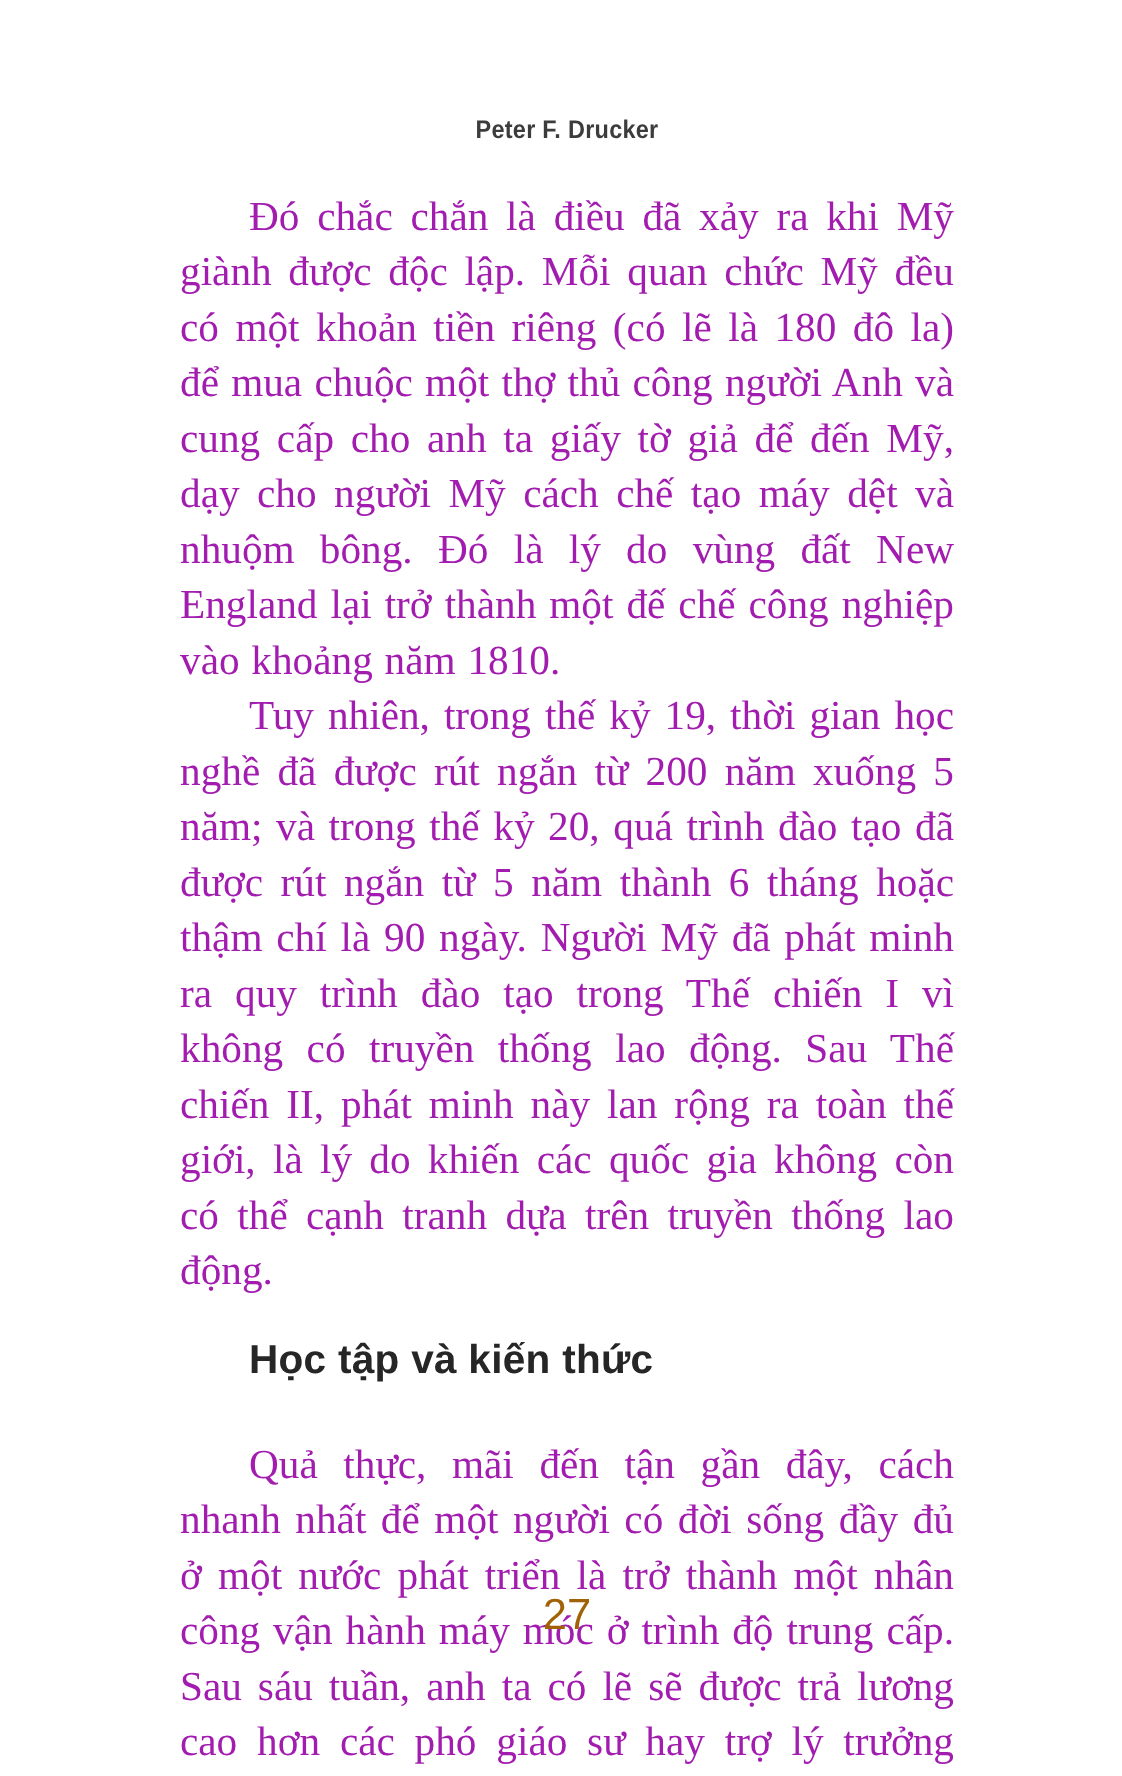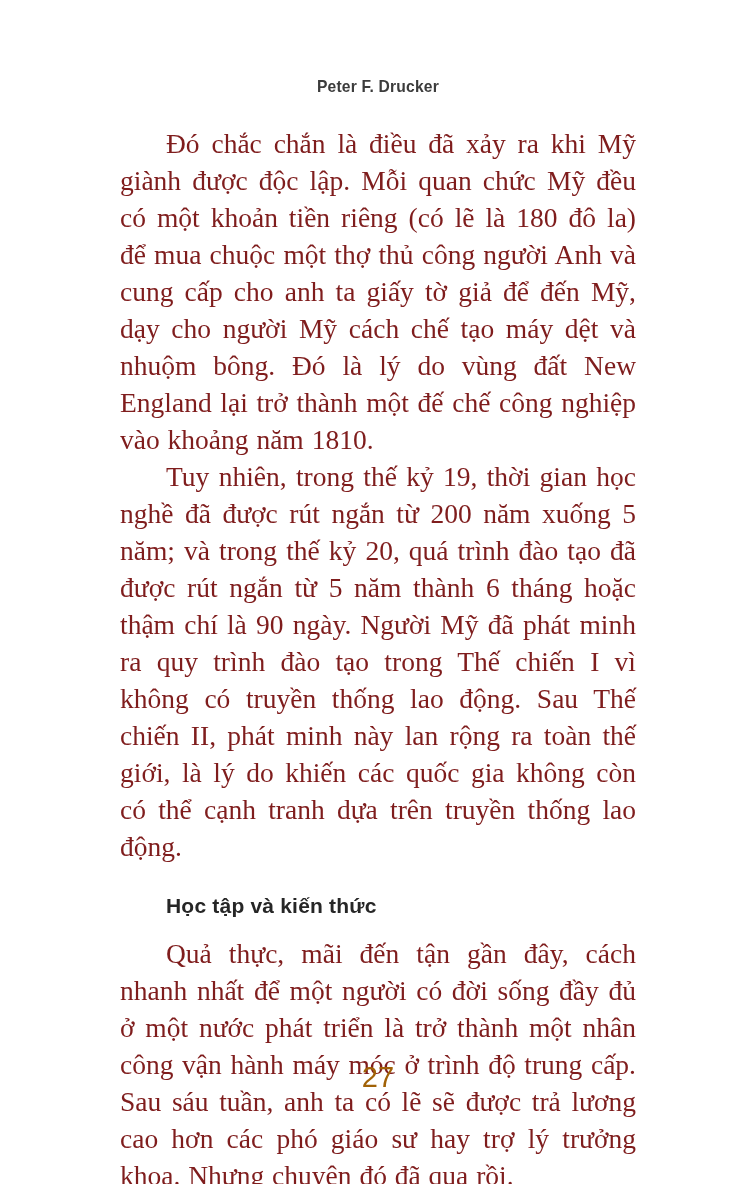--- a/index.html
+++ b/index.html
@@ -31,31 +31,31 @@
   .content {
     position: absolute;
     left: 120px;
     top: 125px;
     width: 516px;
   }
   .body-paragraph {
     margin: 0;
     font-size: 27.5px;
     line-height: 37px;
-    color: #7f1d1d;
+    color: #a21caf;
     text-align: justify;
     text-indent: 46px;
     word-spacing: 1px;
   }
   .body-paragraph.p2 { }
   .section-heading {
-    margin: 24px 0 12px 0;
+    margin: 24px 0 34px 0;
     padding-left: 46px;
     font-family: "Liberation Sans", sans-serif;
-    font-size: 21px;
+    font-size: 27px;
     line-height: 34px;
     font-weight: 700;
     color: #262626;
     letter-spacing: 0.2px;
   }
   .page-number {
     position: absolute;
     top: 1062px;
     left: 120px;
     width: 516px;

